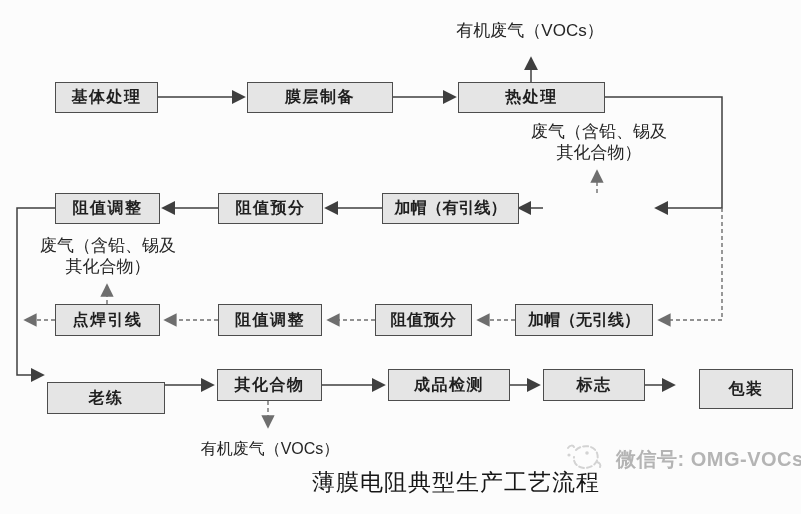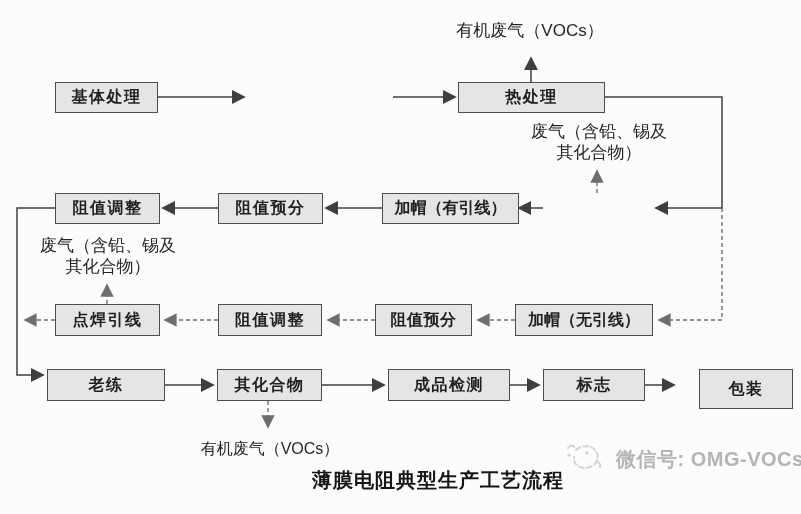--- a/index.html
+++ b/index.html
@@ -26,21 +26,21 @@
     font-size:16px; font-weight:700; color:var(--ink);
     letter-spacing:1.5px; white-space:nowrap;
   }
   .emission{
     position:absolute; font-size:17px; font-weight:400; color:#262626;
     text-align:center; line-height:21px; white-space:nowrap;
   }
   .emission.small{font-size:16px;}
   .title{
     position:absolute; left:312px; top:467px;
-    font-size:20px; font-weight:700; color:#161616; letter-spacing:1px;
+    font-size:23px; font-weight:400; color:#161616; letter-spacing:1px;
     white-space:nowrap;
   }
   .watermark{
     position:absolute; left:560px; top:438px; display:flex; align-items:center;
     color:var(--watermark);
   }
   .watermark .wm-text{font-size:20px; font-weight:600; margin-left:8px; white-space:nowrap; letter-spacing:0.5px;}
   .wm-icon{opacity:.85;}
 </style>
 </head>
@@ -75,32 +75,33 @@
     <path class="dashed" d="M722,208 L722,320 L660,320" marker-end="url(#ah-gray)"></path>
     <path class="dashed" d="M515,320 L479,320" marker-end="url(#ah-gray)"></path>
     <path class="dashed" d="M375,320 L329,320" marker-end="url(#ah-gray)"></path>
     <path class="dashed" d="M218,320 L166,320" marker-end="url(#ah-gray)"></path>
     <path class="dashed" d="M55,320 L26,320" marker-end="url(#ah-gray)"></path>
     <path class="dashed" d="M107,304 L107,286" marker-end="url(#ah-gray)"></path>
     <path class="dashed" d="M268,401 L268,426" marker-end="url(#ah-gray)"></path>
   </svg>
 
   <div class="node" style="left:55px;top:82px;width:103px;height:31px">基体处理</div>
+  <div class="node" style="left:247px;top:82px;width:146px;height:31px">膜层制备</div>
   <div class="node" style="left:458px;top:82px;width:147px;height:31px">热处理</div>
 
   <div class="node" style="left:55px;top:193px;width:105px;height:31px">阻值调整</div>
   <div class="node" style="left:218px;top:193px;width:105px;height:31px">阻值预分</div>
   <div class="node" style="left:382px;top:193px;width:137px;height:31px;letter-spacing:0">加帽（有引线）</div>
 
   <div class="node" style="left:55px;top:304px;width:105px;height:32px">点焊引线</div>
   <div class="node" style="left:218px;top:304px;width:104px;height:32px">阻值调整</div>
   <div class="node" style="left:375px;top:304px;width:97px;height:32px;letter-spacing:0.5px">阻值预分</div>
   <div class="node" style="left:515px;top:304px;width:138px;height:32px;letter-spacing:0">加帽（无引线）</div>
 
-  <div class="node" style="left:47px;top:369px;width:118px;height:32px">老练</div>
+  <div class="node" style="left:47px;top:382px;width:118px;height:32px">老练</div>
   <div class="node" style="left:217px;top:369px;width:105px;height:32px">其化合物</div>
   <div class="node" style="left:388px;top:369px;width:122px;height:32px">成品检测</div>
   <div class="node" style="left:543px;top:369px;width:102px;height:32px">标志</div>
   <div class="node" style="left:699px;top:369px;width:94px;height:40px">包装</div>
 
   <div class="emission" style="left:455px;top:20px;width:150px">有机废气（VOCs）</div>
 
   <div class="emission" style="left:523px;top:121px;width:152px">
     <div>废气（含铅、锡及</div>
     <div>其化合物）</div>

